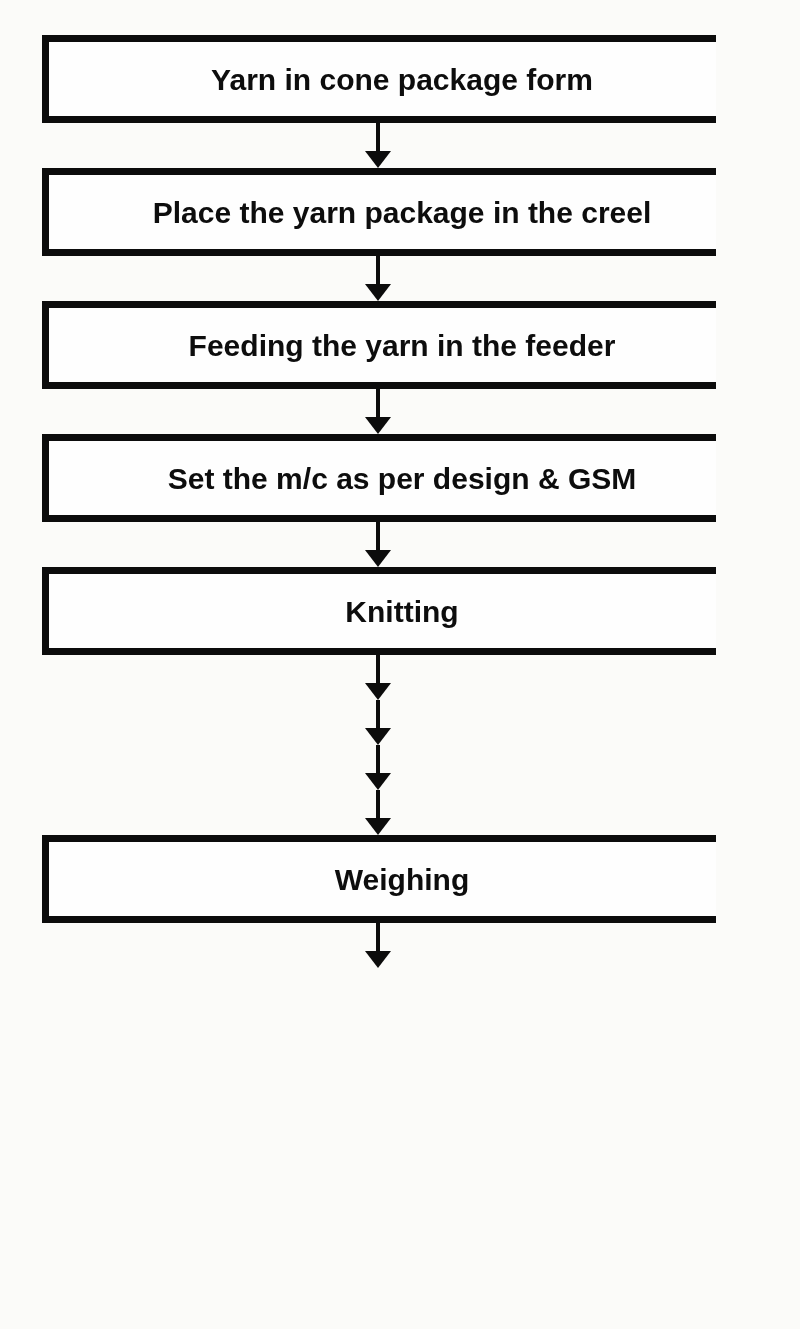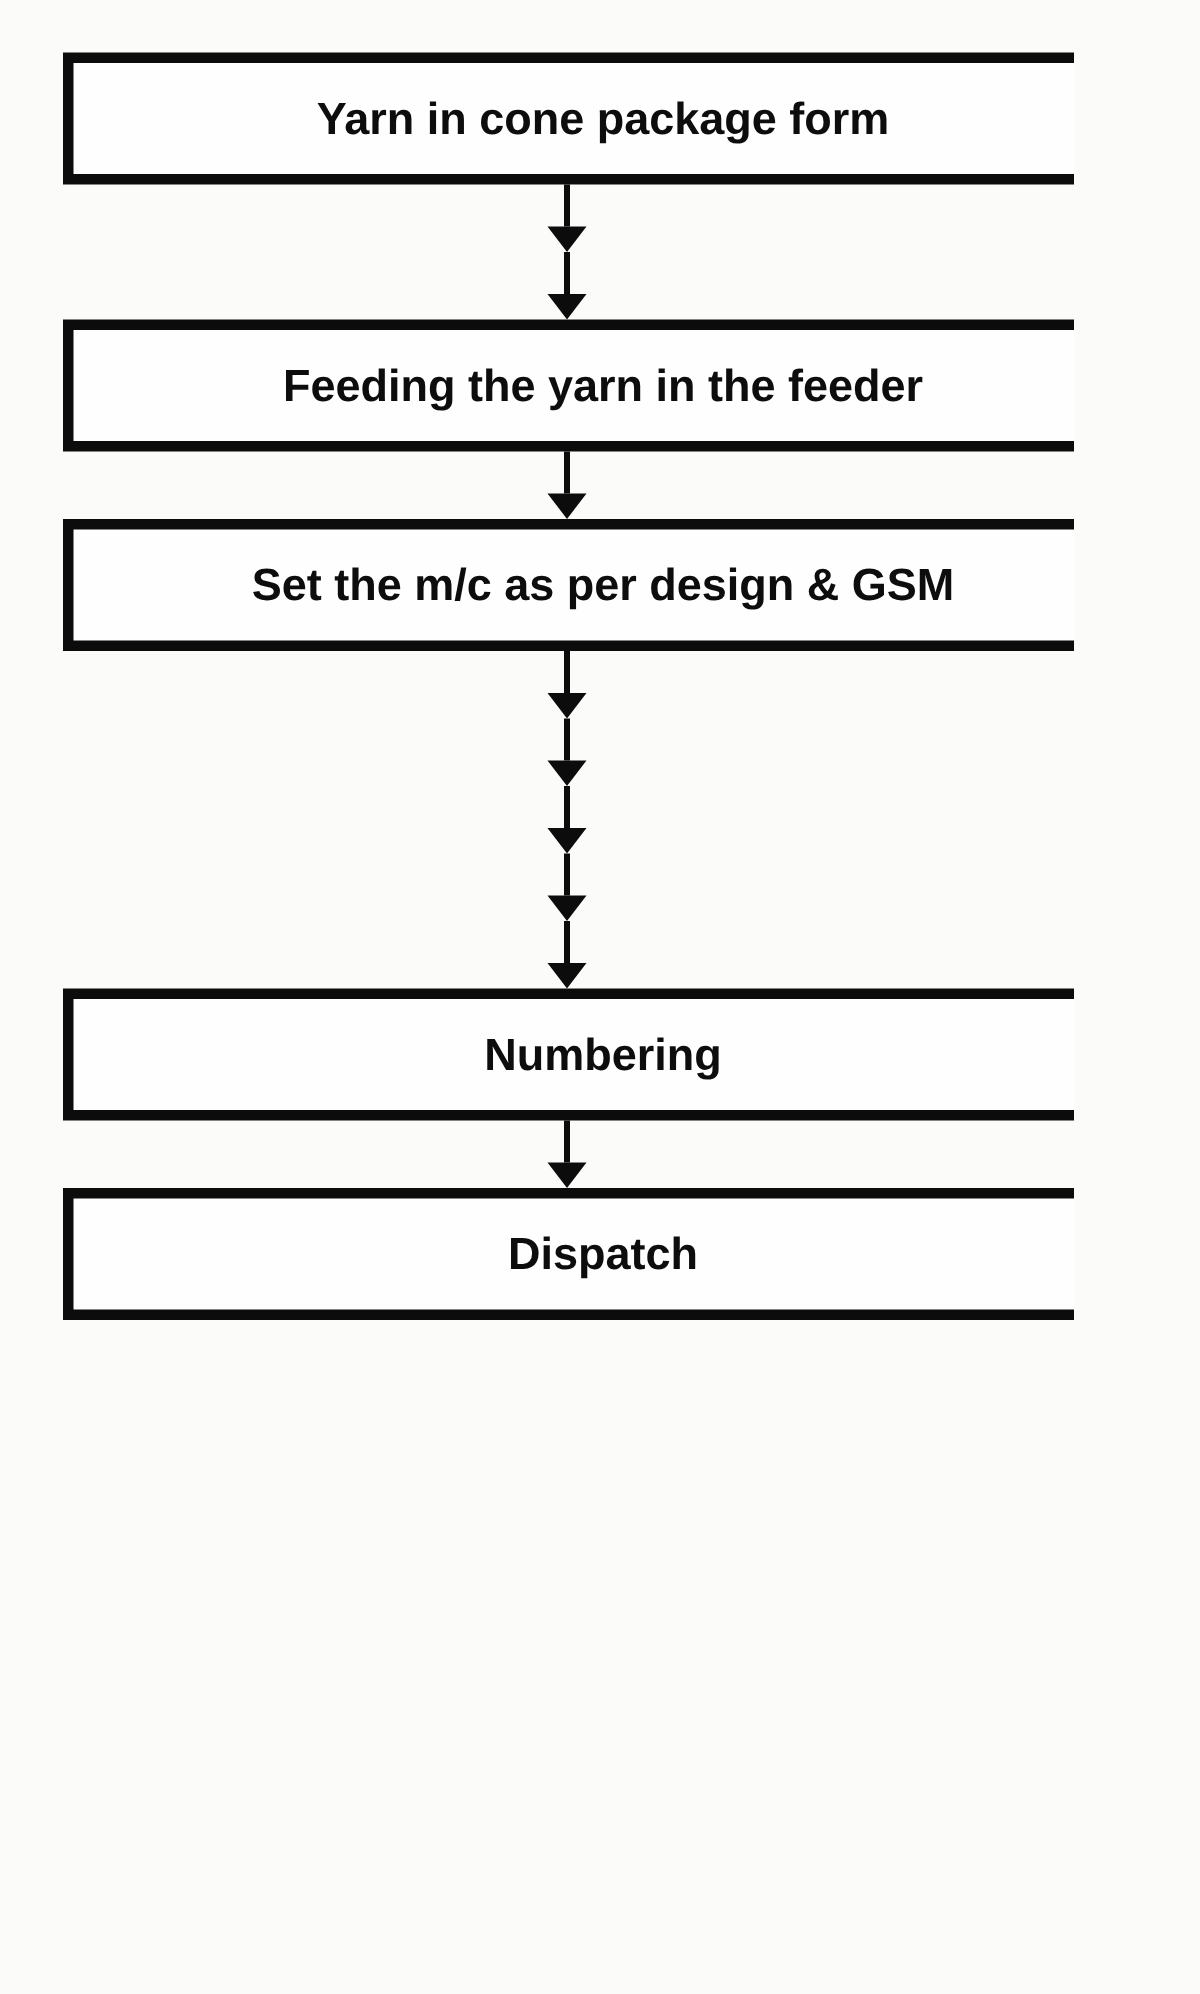--- a/index.html
+++ b/index.html
@@ -63,20 +63,23 @@
 <div class="canvas">
 
   <div class="step">
     <span class="step-label">Yarn in cone package form</span>
   </div>
   <div class="connector">
     <div class="arrow-stem"></div>
     <div class="arrow-head"></div>
   </div>
 
+  <div class="step">
+    <span class="step-label">Place the yarn package in the creel</span>
+  </div>
   <div class="connector">
     <div class="arrow-stem"></div>
     <div class="arrow-head"></div>
   </div>
 
   <div class="step">
     <span class="step-label">Feeding the yarn in the feeder</span>
   </div>
   <div class="connector">
     <div class="arrow-stem"></div>
@@ -84,20 +87,23 @@
   </div>
 
   <div class="step">
     <span class="step-label">Set the m/c as per design &amp; GSM</span>
   </div>
   <div class="connector">
     <div class="arrow-stem"></div>
     <div class="arrow-head"></div>
   </div>
 
+  <div class="step">
+    <span class="step-label">Knitting</span>
+  </div>
   <div class="connector">
     <div class="arrow-stem"></div>
     <div class="arrow-head"></div>
   </div>
 
   <div class="connector">
     <div class="arrow-stem"></div>
     <div class="arrow-head"></div>
   </div>
 
@@ -105,24 +111,21 @@
     <div class="arrow-stem"></div>
     <div class="arrow-head"></div>
   </div>
 
   <div class="connector">
     <div class="arrow-stem"></div>
     <div class="arrow-head"></div>
   </div>
 
   <div class="step">
-    <span class="step-label">Numbering</span>
+    <span class="step-label">Weighing</span>
   </div>
   <div class="connector">
     <div class="arrow-stem"></div>
     <div class="arrow-head"></div>
   </div>
 
-  <div class="step">
-    <span class="step-label">Dispatch</span>
-  </div>
 
 </div>
 
 </body></html>

